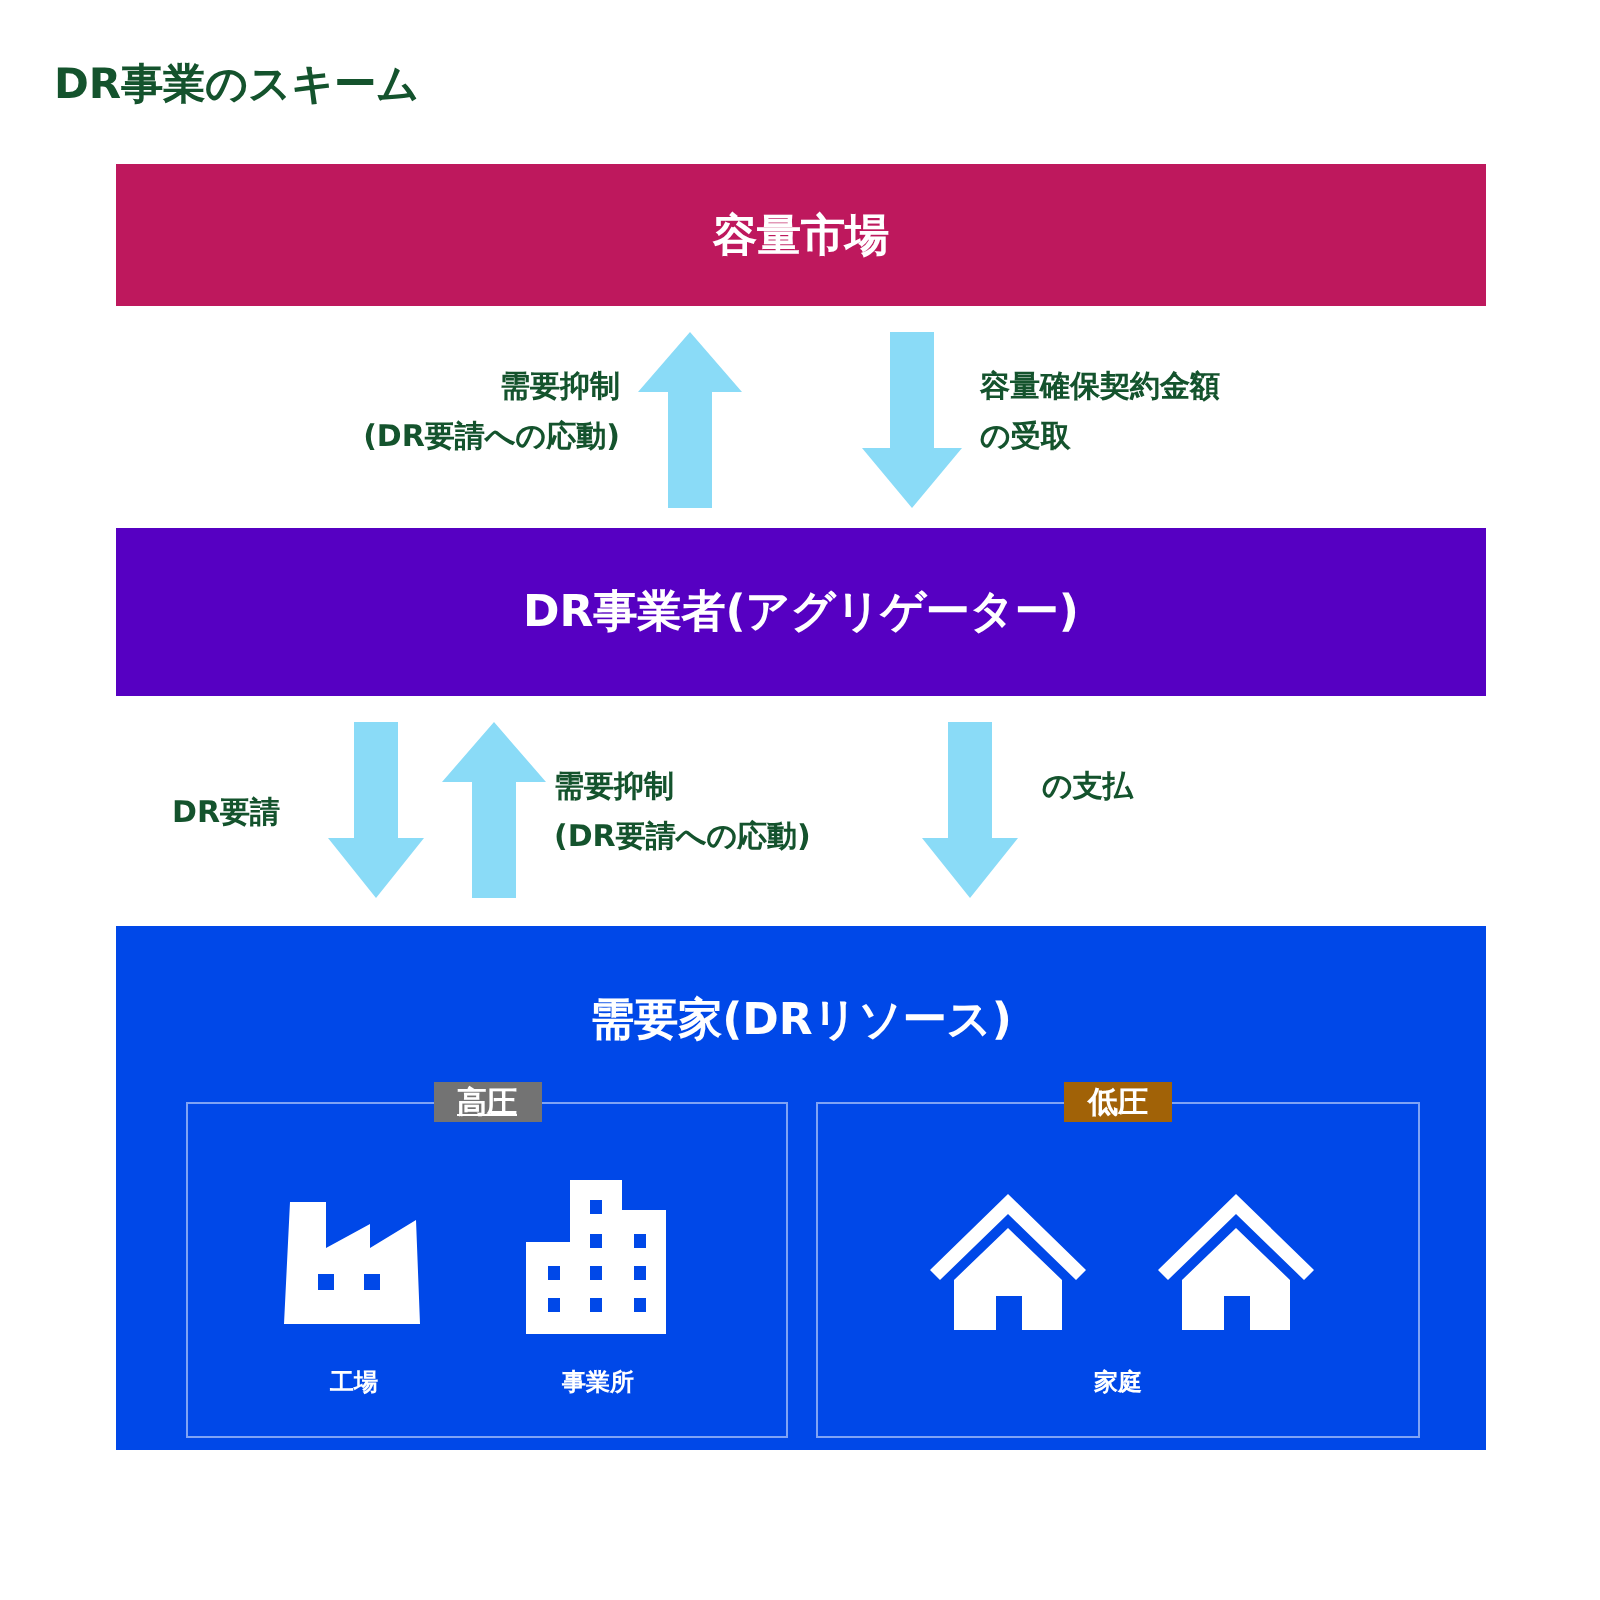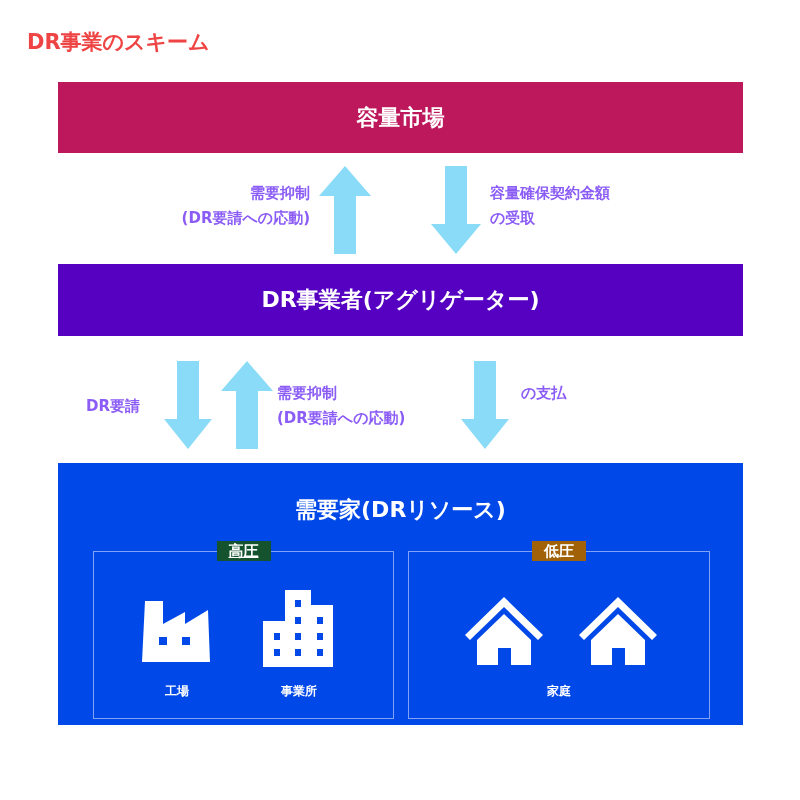--- a/index.html
+++ b/index.html
@@ -1,25 +1,25 @@
 <!DOCTYPE html>
 <html><head>
 <meta charset="utf-8">
 <style>
   html, body { margin: 0; padding: 0; background: #ffffff; }
   body { width: 800px; height: 800px; position: relative; overflow: hidden;
          font-family: "DejaVu Sans", "Liberation Sans", sans-serif; color: #111; }
   .abs { position: absolute; }
-  .title { left: 27px; top: 28px; font-size: 21px; font-weight: bold; letter-spacing: 0px; color: #ef4444; white-space: nowrap; }
+  .title { left: 27px; top: 28px; font-size: 21px; font-weight: bold; letter-spacing: 0px; color: #14532d; white-space: nowrap; }
   .band { position: absolute; left: 58px; width: 685px; display: flex; align-items: center; justify-content: center; color: #fff; font-weight: bold; }
   .band-market { top: 82px; height: 71px; font-size: 22px; }
-  .band-aggregator { top: 264px; height: 72px; font-size: 22px; }
+  .band-aggregator { top: 264px; height: 84px; font-size: 22px; }
   .band-consumer { top: 463px; height: 262px; display: block; }
   .consumer-title { position: absolute; left: 0; right: 0; top: 32px; text-align: center; font-size: 22px; font-weight: bold; color: #fff; }
-  .label { font-size: 15px; font-weight: bold; line-height: 25px; white-space: nowrap; color: #8b5cf6; }
+  .label { font-size: 15px; font-weight: bold; line-height: 25px; white-space: nowrap; color: #14532d; }
   .right { text-align: right; }
   .group { position: absolute; border: 1.5px solid #7FA3F5; top: 88px; height: 166px; }
   .group-title { position: absolute; top: -11px; left: 50%; transform: translateX(-50%); padding: 0 12px; font-size: 15px; font-weight: bold; color: #fff; line-height: 20px; }
   .item-label { position: absolute; font-size: 12px; font-weight: bold; color: #fff; text-align: center; width: 100px; }
   svg { display: block; }
 </style>
 </head>
 <body>
 
 <div class="abs title">DR事業のスキーム</div>
@@ -64,21 +64,21 @@
   <polygon points="13,0 35,0 35,58 48,58 24,88 0,58 13,58" fill="#8ADBF7"></polygon>
 </svg>
 <div class="abs label" style="left:521px; top:381px;">
   <div>の支払</div>
 </div>
 
 <div class="band band-consumer" style="background:#0048E8;">
   <div class="consumer-title">需要家(DRリソース)</div>
 
   <div class="group" style="left:35px; width:299px;">
-    <div class="group-title" style="background:#14532d;text-decoration:underline;">高圧</div>
+    <div class="group-title" style="background:#737373;text-decoration:underline;">高圧</div>
 
     <svg class="abs" style="left:48px; top:48px;" width="70" height="64">
       <polygon points="3,1 21,1 21,24 43,12 43,24 66,10 68,62 0,62" fill="#ffffff"></polygon>
       <rect x="17" y="37" width="8" height="8" fill="#0048E8"></rect>
       <rect x="40" y="37" width="8" height="8" fill="#0048E8"></rect>
     </svg>
     <div class="item-label" style="left:33px; top:131px;">工場</div>
 
     <svg class="abs" style="left:169px; top:38px;" width="70" height="78">
       <polygon points="22,0 48,0 48,15 70,15 70,77 0,77 0,31 22,31" fill="#ffffff"></polygon>

